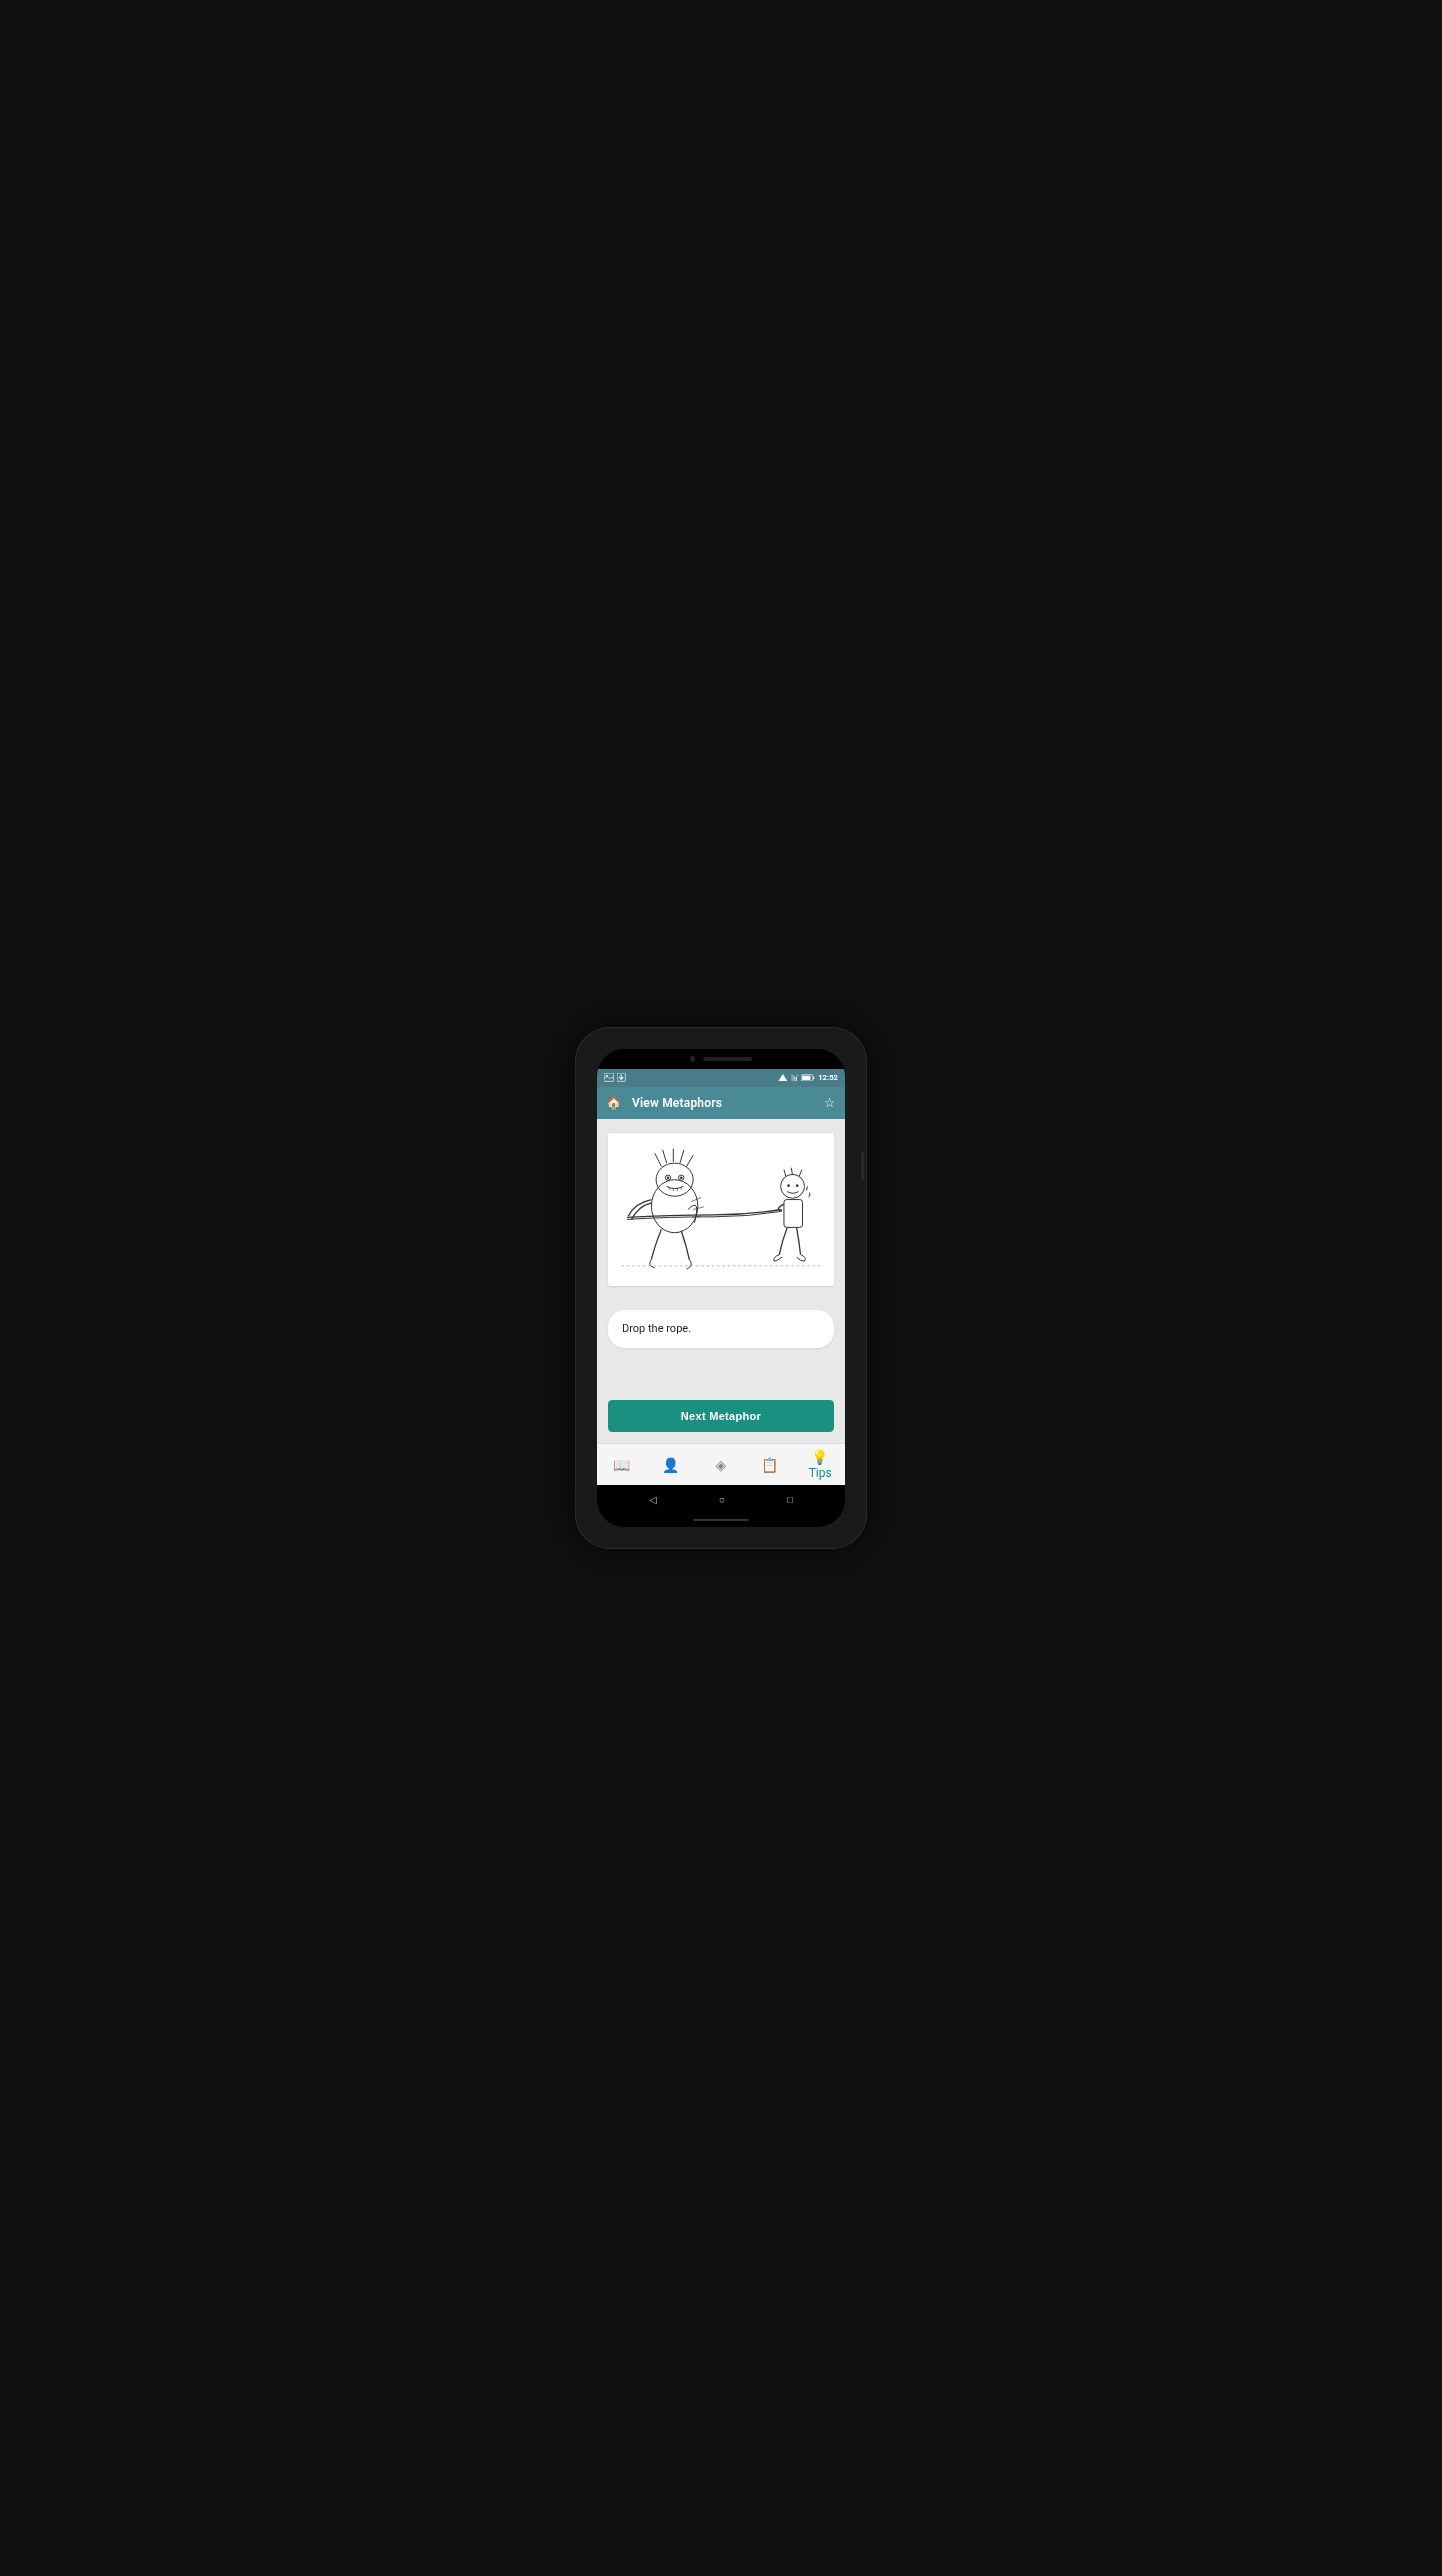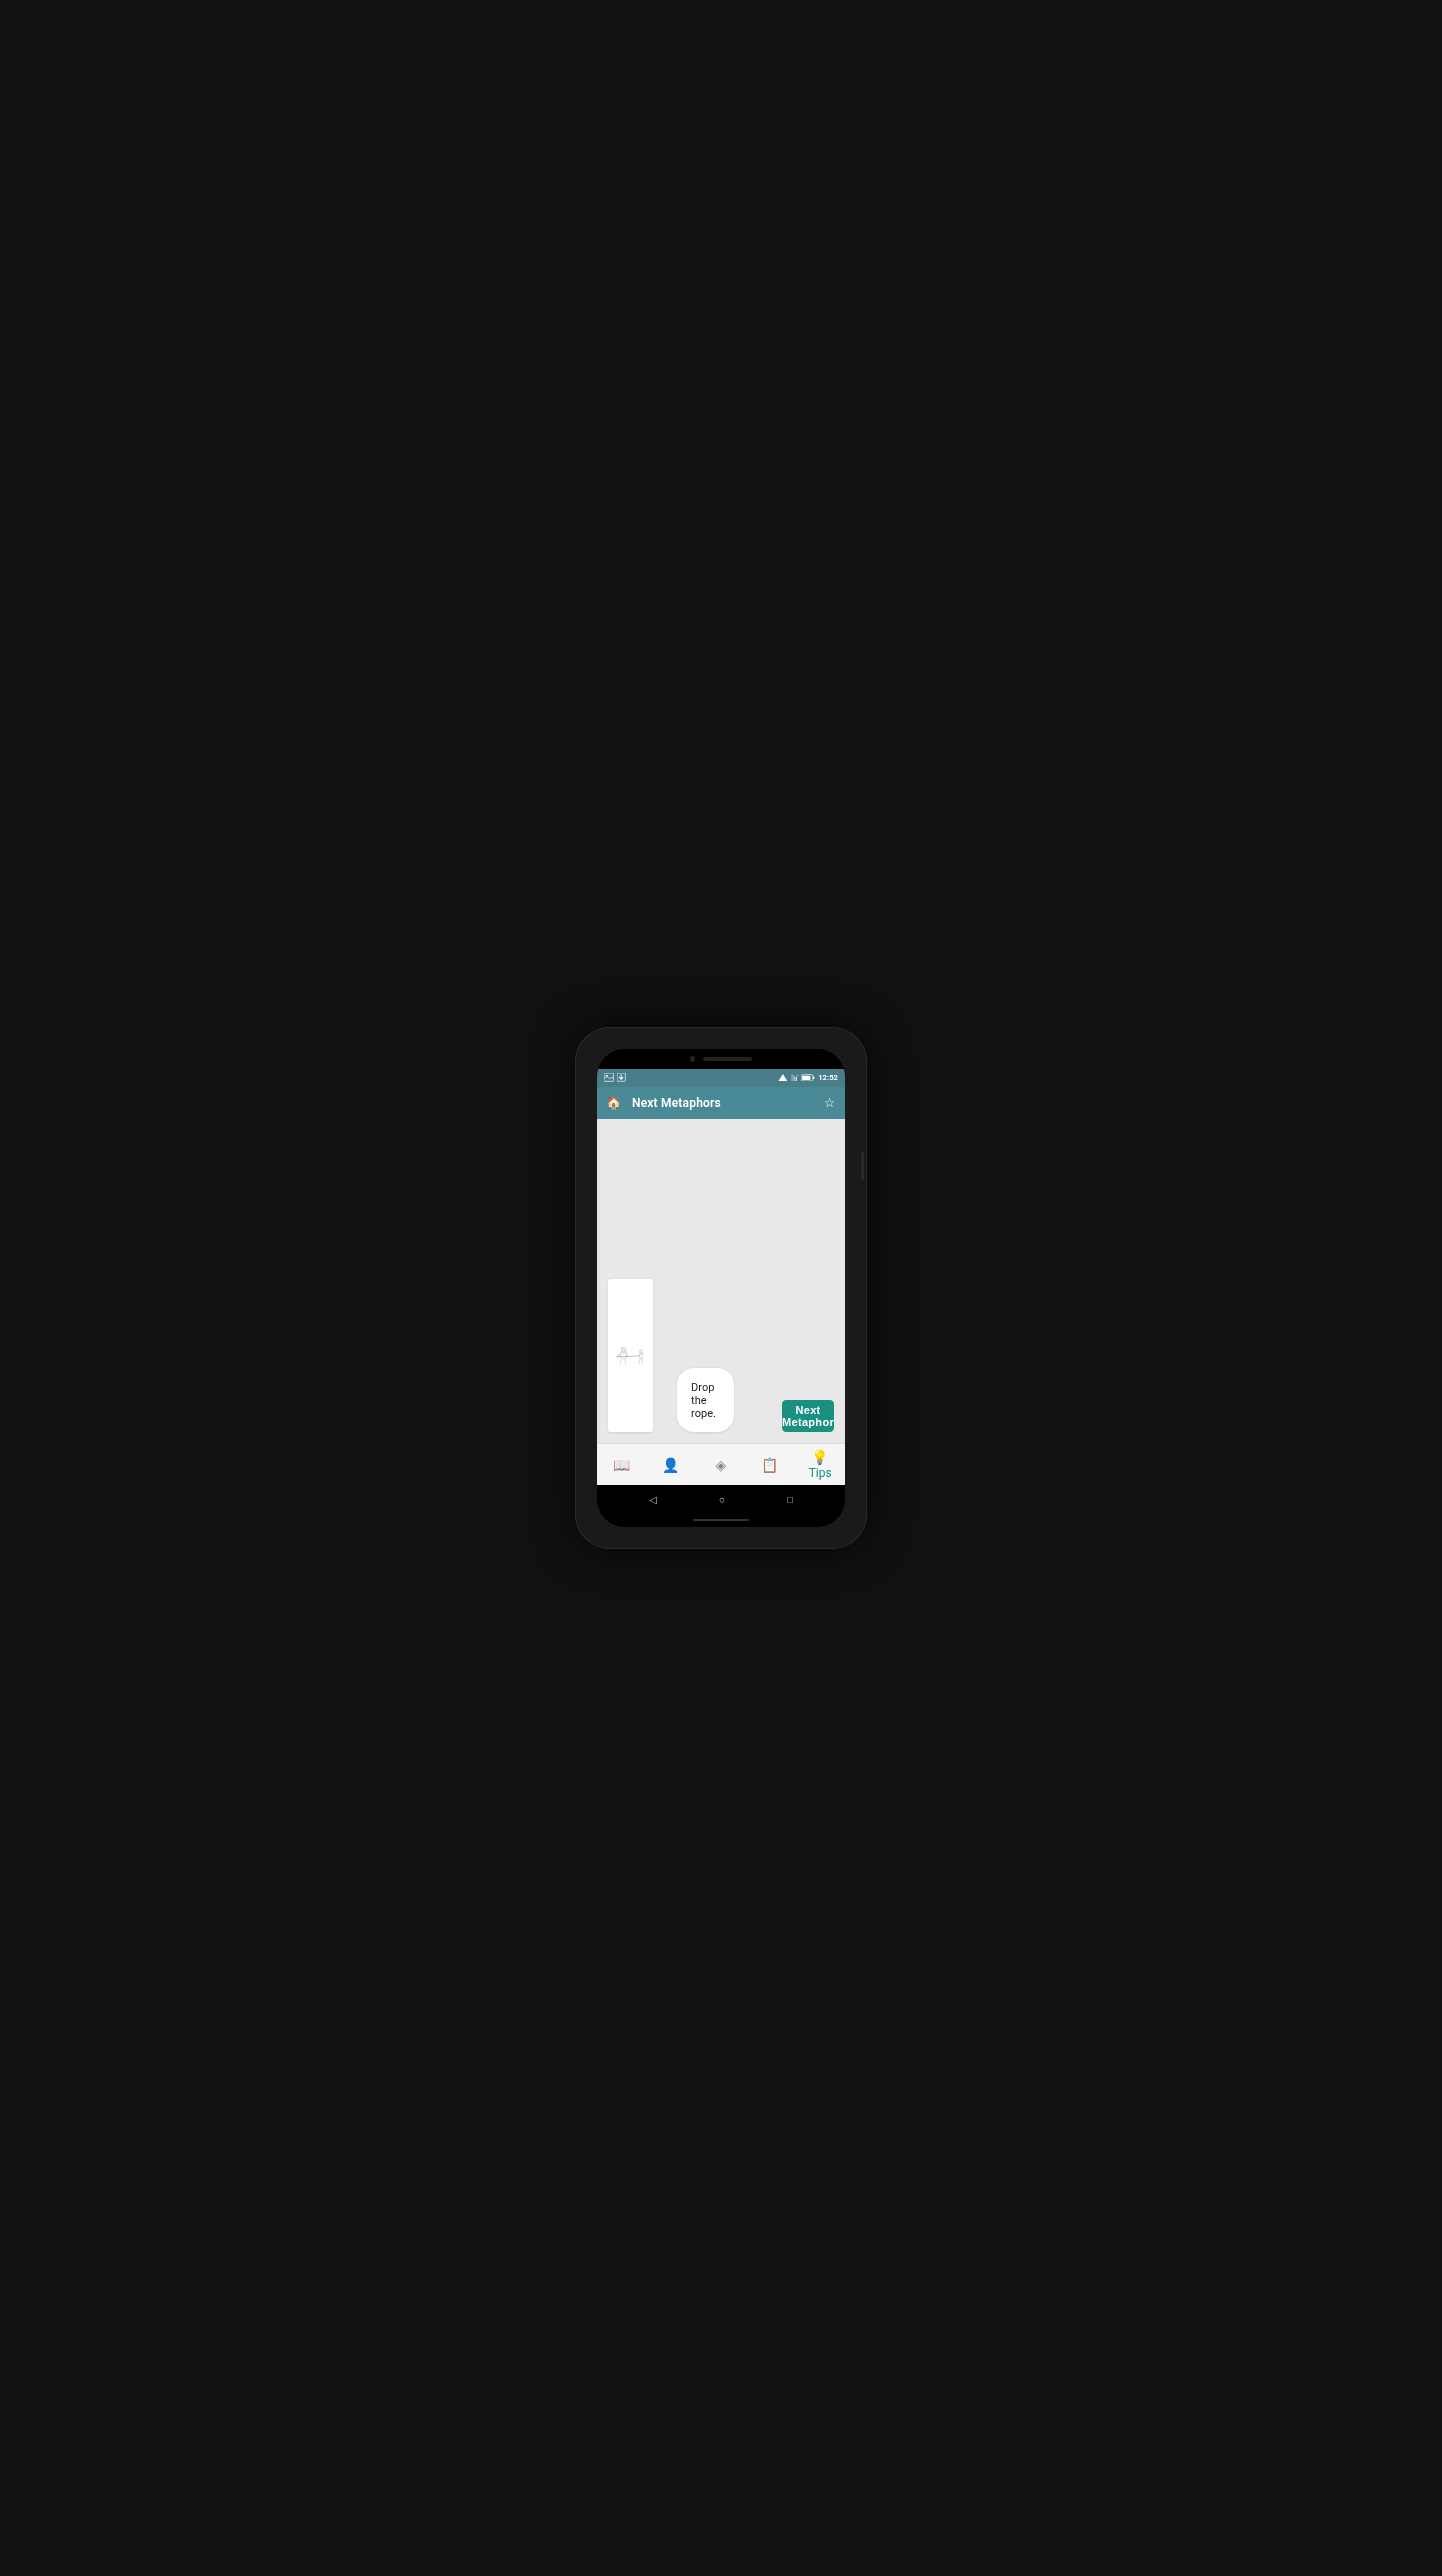--- a/index.html
+++ b/index.html
@@ -114,21 +114,22 @@
       color: white;
       font-size: 12.5px;
       cursor: pointer;
     }
 
     
     .main-content {
       flex: 1;
       background: #e8e8e8;
       display: flex;
-      align-items: flex-end;
+      flex-direction: column;
+      align-items: flex-start;
       padding: 14px 11px 11px;
       gap: 24px;
       overflow-y: auto;
     }
 
     .metaphor-image-container {
       width: 100%;
       max-width: 237px;
       background: white;
       border-radius: 2.8px;
@@ -297,21 +298,21 @@
           <rect x="0" y="1" width="17" height="9" rx="2" fill="none" stroke="white" stroke-width="1"></rect>
           <rect x="1.5" y="2.5" width="12" height="6" rx="1" fill="white"></rect>
           <rect x="17" y="3.5" width="2" height="4" rx="1" fill="white"></rect>
         </svg>
         <span style="color:white;font-size:7.7px;font-weight:bold;">12:52</span>
       </div>
     </div>
 
     <div class="app-bar">
       <div class="app-bar-icon">🏠</div>
-      <div class="app-bar-title">Next Metaphors</div>
+      <div class="app-bar-title">View Metaphors</div>
       <div class="app-bar-icon">☆</div>
     </div>
 
     <div class="main-content">
 
       <div class="metaphor-image-container">
         <svg class="metaphor-svg" viewBox="0 0 320 200" xmlns="http://www.w3.org/2000/svg">
 
           <ellipse cx="90" cy="95" rx="35" ry="40" fill="none" stroke="#333" stroke-width="1.5"></ellipse>
 

